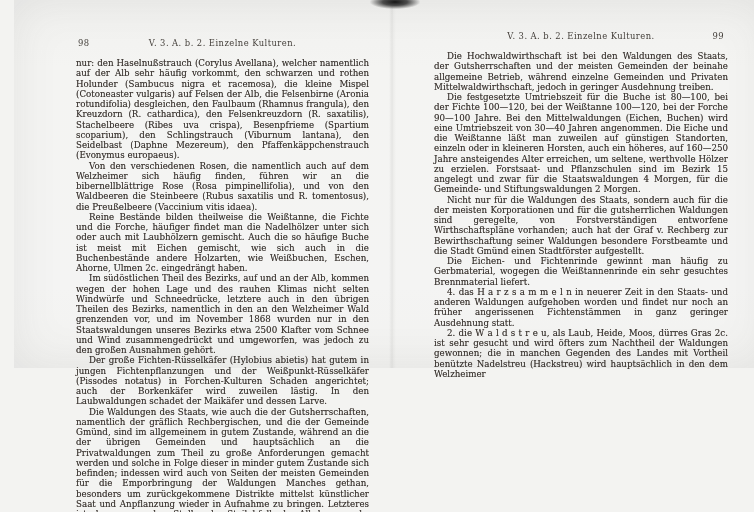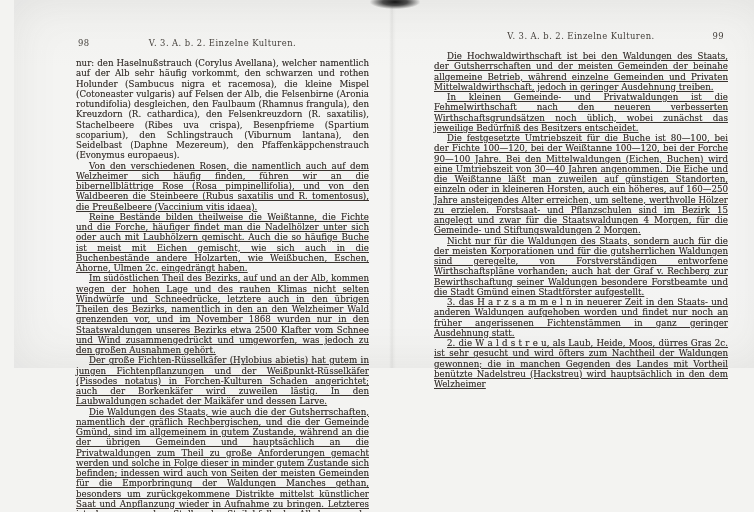--- a/index.html
+++ b/index.html
@@ -58,21 +58,21 @@
   .page-left  .pageno { left: 2px; }
   .page-right .pageno { right: 4px; }
   .body-text {
     font-size: 8.7px;
     line-height: 10.25px;
     text-align: justify;
     color: #3a3430;
     text-shadow: 0 0 0.4px rgba(58,52,48,0.55);
   }
   .para { margin: 0; }
-  .para.indent { text-indent: 13px; text-decoration: underline; }
+  .para.indent { text-indent: 13px; }
 </style>
 </head>
 <body>
 
 <div class="spread">
 
   <div class="gutter"></div>
   <div class="binding-shadow"></div>
 
   <div class="page page-left">
@@ -90,21 +90,21 @@
     </div>
   </div>
 
   <div class="page page-right">
     <div class="running-head">
       <span class="head-title">V. 3. A. b. 2. Einzelne Kulturen.</span>
       <span class="pageno">99</span>
     </div>
     <div class="body-text">
       <p class="para indent">Die Hochwaldwirthschaft ist bei den Waldungen des Staats, der Gutsherrschaften und der meisten Gemeinden der beinahe allgemeine Betrieb, während einzelne Gemeinden und Privaten Mittelwaldwirthschaft, jedoch in geringer Ausdehnung treiben.</p>
-      <p class="para indent">In kleinen Gemeinde- und Privatwaldungen ist die Fehmelwirthschaft nach den neueren verbesserten Wirthschaftsgrundsätzen noch üblich, wobei zunächst das jeweilige Bedürfniß des Besitzers entscheidet.</p>
       <p class="para indent">Die festgesetzte Umtriebszeit für die Buche ist 80—100, bei der Fichte 100—120, bei der Weißtanne 100—120, bei der Forche 90—100 Jahre. Bei den Mittelwaldungen (Eichen, Buchen) wird eine Umtriebszeit von 30—40 Jahren angenommen. Die Eiche und die Weißtanne läßt man zuweilen auf günstigen Standorten, einzeln oder in kleineren Horsten, auch ein höheres, auf 160—250 Jahre ansteigendes Alter erreichen, um seltene, werthvolle Hölzer zu erzielen. Forstsaat- und Pflanzschulen sind im Bezirk 15 angelegt und zwar für die Staatswaldungen 4 Morgen, für die Gemeinde- und Stiftungswaldungen 2 Morgen.</p>
       <p class="para indent">Nicht nur für die Waldungen des Staats, sondern auch für die der meisten Korporationen und für die gutsherrlichen Waldungen sind geregelte, von Forstverständigen entworfene Wirthschaftspläne vorhanden; auch hat der Graf v. Rechberg zur Bewirthschaftung seiner Waldungen besondere Forstbeamte und die Stadt Gmünd einen Stadtförster aufgestellt.</p>
-      <p class="para indent">3. das H a r z s a m m e l n in neuerer Zeit in den Staats- und anderen Waldungen aufgehoben worden und findet nur noch an früher angerissenen Fichtenstämmen in ganz geringer Ausdehnung statt.</p>
+      <p class="para indent">Die Eichen- und Fichtenrinde gewinnt man häufig zu Gerbmaterial, wogegen die Weißtannenrinde ein sehr gesuchtes Brennmaterial liefert.</p>
+      <p class="para indent">4. das H a r z s a m m e l n in neuerer Zeit in den Staats- und anderen Waldungen aufgehoben worden und findet nur noch an früher angerissenen Fichtenstämmen in ganz geringer Ausdehnung statt.</p>
       <p class="para indent">2. die W a l d s t r e u, als Laub, Heide, Moos, dürres Gras 2c. ist sehr gesucht und wird öfters zum Nachtheil der Waldungen gewonnen; die in manchen Gegenden des Landes mit Vortheil benützte Nadelstreu (Hackstreu) wird hauptsächlich in den dem Welzheimer</p>
     </div>
   </div>
 
 </div>
 
 </body></html>

